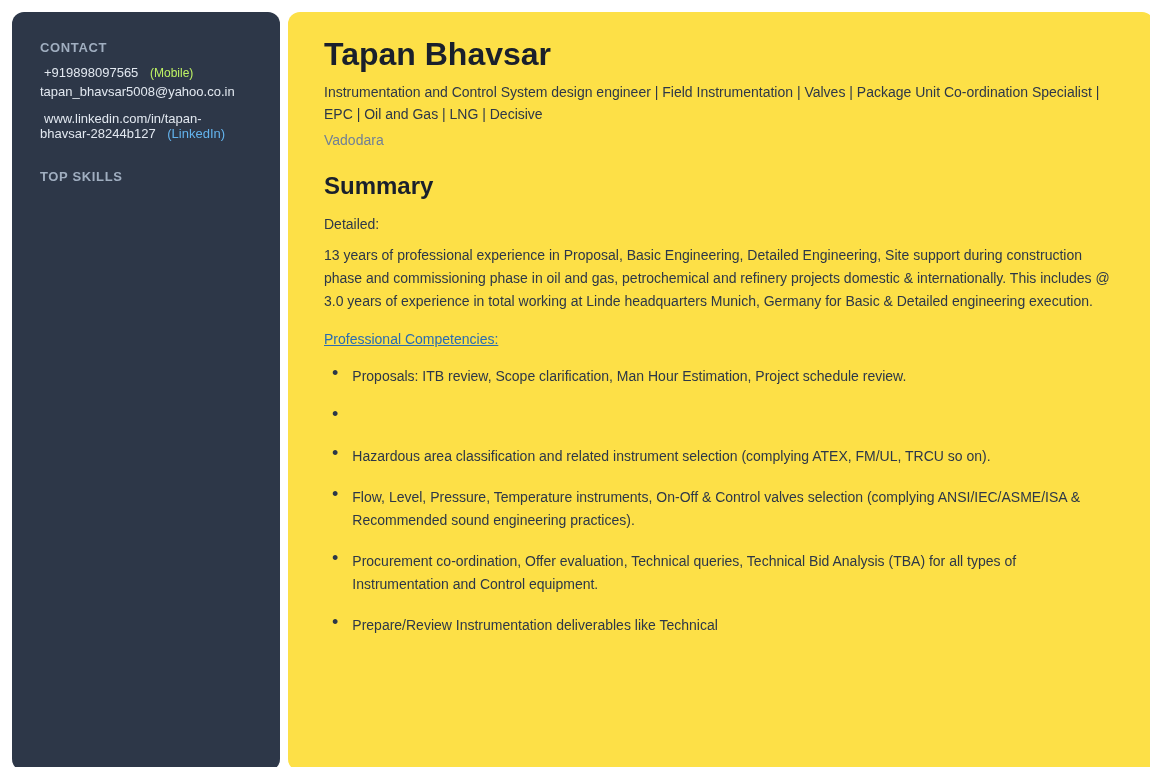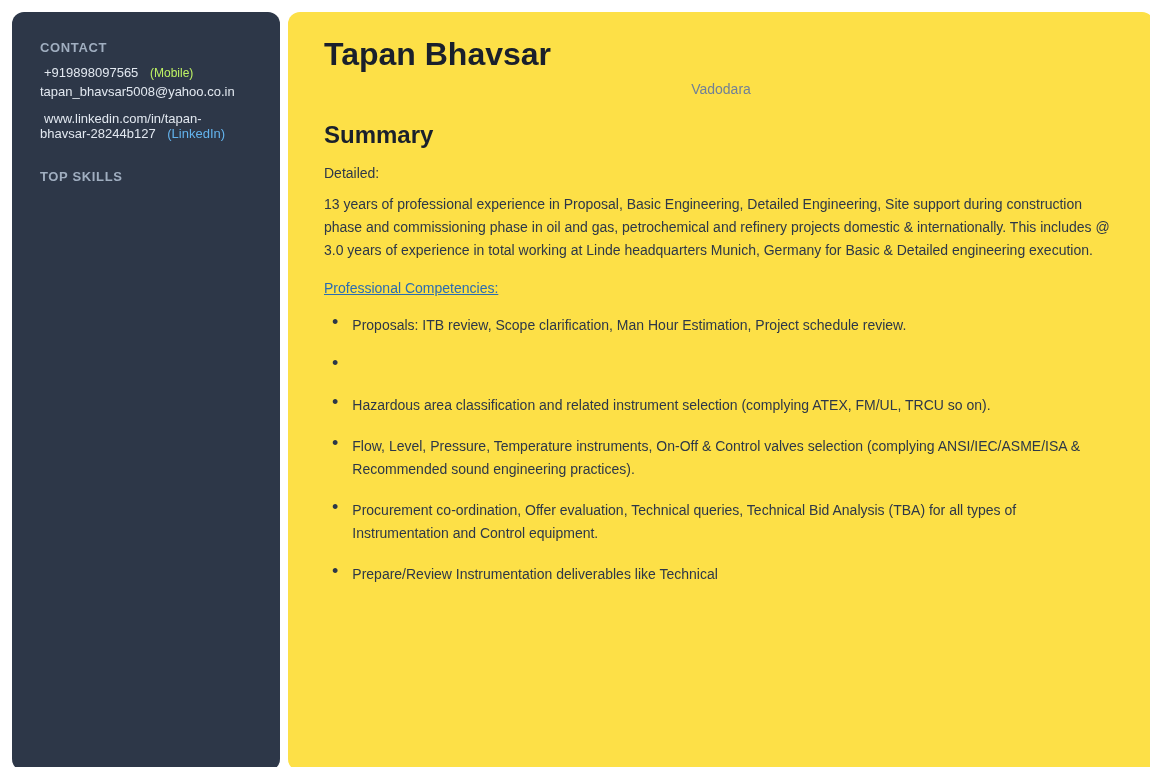--- a/index.html
+++ b/index.html
@@ -96,21 +96,20 @@
       font-size: 14px;
       color: #2d3748;
       line-height: 1.6;
       margin-bottom: 6px;
     }
 
     .profile-location {
       font-size: 14px;
       color: #718096;
       margin-bottom: 24px;
-      text-align: center;
     }
 
     .section-heading {
       font-size: 24px;
       font-weight: 600;
       color: #1a202c;
       margin-bottom: 12px;
       padding-bottom: 4px;
     }
 
@@ -174,20 +173,21 @@
     </div>
   </div>
 
   <div class="skills-section">
     <div class="sidebar-section-title">Top Skills</div>
   </div>
 </aside>
 
 <main class="main">
   <h1 class="profile-name">Tapan Bhavsar</h1>
+  <p class="profile-tagline">Instrumentation and Control System design engineer | Field Instrumentation | Valves | Package Unit Co-ordination Specialist | EPC | Oil and Gas | LNG | Decisive</p>
   <p class="profile-location">Vadodara</p>
 
   <h2 class="section-heading">Summary</h2>
   <p class="summary-label">Detailed:</p>
   <p class="summary-body">13 years of professional experience in Proposal, Basic Engineering, Detailed Engineering, Site support during construction phase and commissioning phase in oil and gas, petrochemical and refinery projects domestic &amp; internationally. This includes @ 3.0 years of experience in total working at Linde headquarters Munich, Germany for Basic &amp; Detailed engineering execution.</p>
 
   <p class="competencies-title">Professional Competencies:</p>
 
   <ul class="bullet-list" id="bullet-list">
       <li>

